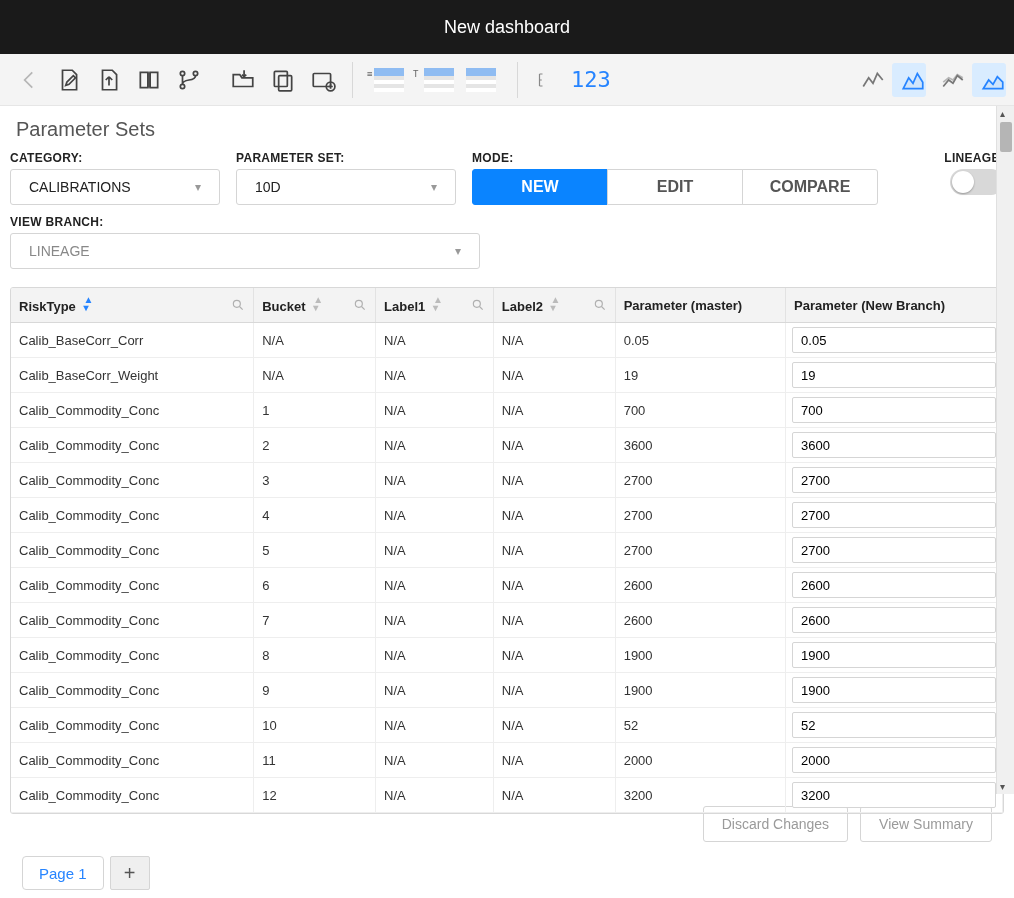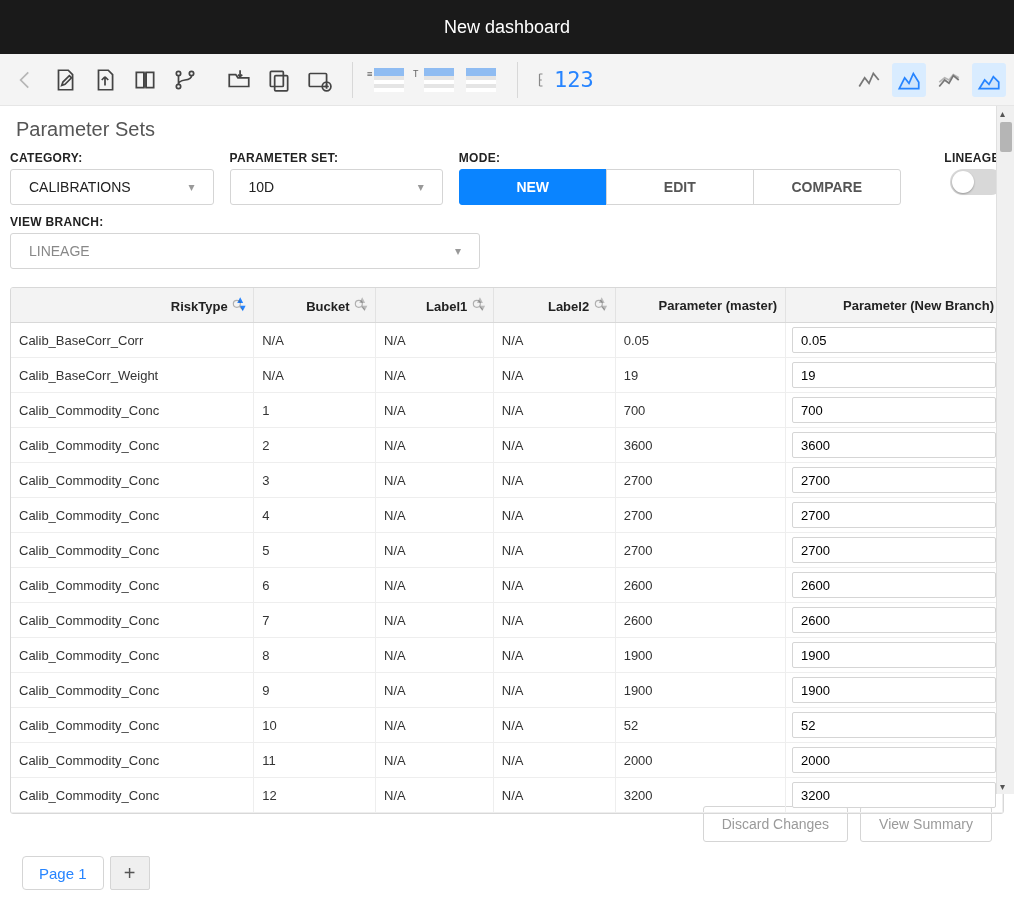--- a/index.html
+++ b/index.html
@@ -12,22 +12,22 @@
     align-items:center; justify-content:center; font-size:18px;
   }
 
   
   .ribbon {
     height:52px; background:#f4f4f4; border-bottom:1px solid #e6e6e6;
     display:flex; align-items:center; padding:0 8px; gap:6px;
   }
   .ribbon .sep { width:1px; height:36px; background:#d8d8d8; margin:0 10px; }
   .ribbon .ico {
-    width:34px; height:34px; display:flex; align-items:center; justify-content:center;
-    border-radius:3px; cursor:pointer; color:#555;
+    width:34px; height:34px; display:flex; align-items:center; justify-content:flex-end;
+    border-radius:3px; cursor:pointer; color:#555;gap:17px;
   }
   .ribbon .ico svg { width:26px; height:26px; stroke:#444; fill:none; stroke-width:1.6; }
   .ribbon .spacer-sm { width:8px; }
   .ribbon .num123 { font-family:monospace; font-size:22px; color:#2684ff; margin-left:4px; }
   .ribbon .chart-ico svg { stroke:#777; }
   .ribbon .chart-ico.sel { background:#d9ecff; }
   .ribbon .chart-ico.sel svg { stroke:#2684ff; }
 
   .tbl-ico { width:30px; height:24px; display:inline-block; position:relative; }
   .tbl-ico .hdr { position:absolute; top:0; left:0; right:0; height:8px; background:#8fbcf2; }
@@ -58,22 +58,22 @@
   .select {
     height:36px; border:1px solid #d5d5d5; border-radius:3px; background:#fff;
     display:flex; align-items:center; justify-content:space-between; padding:0 18px;
     font-size:14px; color:#222; cursor:pointer;
   }
   .select .caret { color:#999; font-size:12px; }
   .select.muted { color:#888; }
 
   .mode-group { display:flex; }
   .mode-group .mbtn {
-    width:148px; height:36px; border:1px solid #d5d5d5; display:flex;
-    align-items:center; justify-content:center; font-size:14px; font-weight:600;
+    width:136px; height:36px; border:1px solid #d5d5d5; display:flex;
+    align-items:center; justify-content:center; font-size:16px; font-weight:600;
     color:#555; background:#fff; cursor:pointer; margin-left:-1px;
   }
   .mode-group .mbtn:first-child{ margin-left:0; border-radius:3px 0 0 3px;}
   .mode-group .mbtn:last-child{ border-radius:0 3px 3px 0;}
   .mode-group .mbtn.sel { background:#0a84ff; color:#fff; border-color:#0a84ff; font-weight:700;}
 
   .toggle {
     width:54px; height:26px; border-radius:13px; background:#d8d8d8; position:relative;
     cursor:pointer;
   }
@@ -82,21 +82,21 @@
 
   .input {
     height:36px; border:1px solid #d5d5d5; border-radius:3px; padding:0 10px;
     font-size:14px; width:100%; outline:none;
   }
 
   
   .grid { border:1px solid #d8d8d8; border-radius:3px; overflow:hidden; margin-top:8px;}
   .grid table { width:100%; border-collapse:collapse; table-layout:fixed;}
   .grid th {
-    background:#f3f3f3; text-align:right; font-size:13px; font-weight:700;
+    background:#f3f3f3; text-align:left; font-size:13px; font-weight:700;
     padding:8px 8px; border-right:1px solid #e2e2e2; border-bottom:1px solid #d8d8d8;
     position:relative; color:#222;margin-left:40px;
   }
   .grid th .sort { color:#bbb; font-size:10px; margin-left:4px; display:inline-block; line-height:8px;}
   .grid th .sort.active { color:#2684ff; }
   .grid th .srch { position:absolute; right:8px; top:50%; transform:translateY(-50%);
     width:14px; height:14px; opacity:.35; cursor:pointer; }
   .grid th .srch svg{ width:14px; height:14px; stroke:#333; fill:none; stroke-width:2;}
   .grid td {
     padding:7px 8px; font-size:13px; color:#333; border-right:1px solid #eee;

